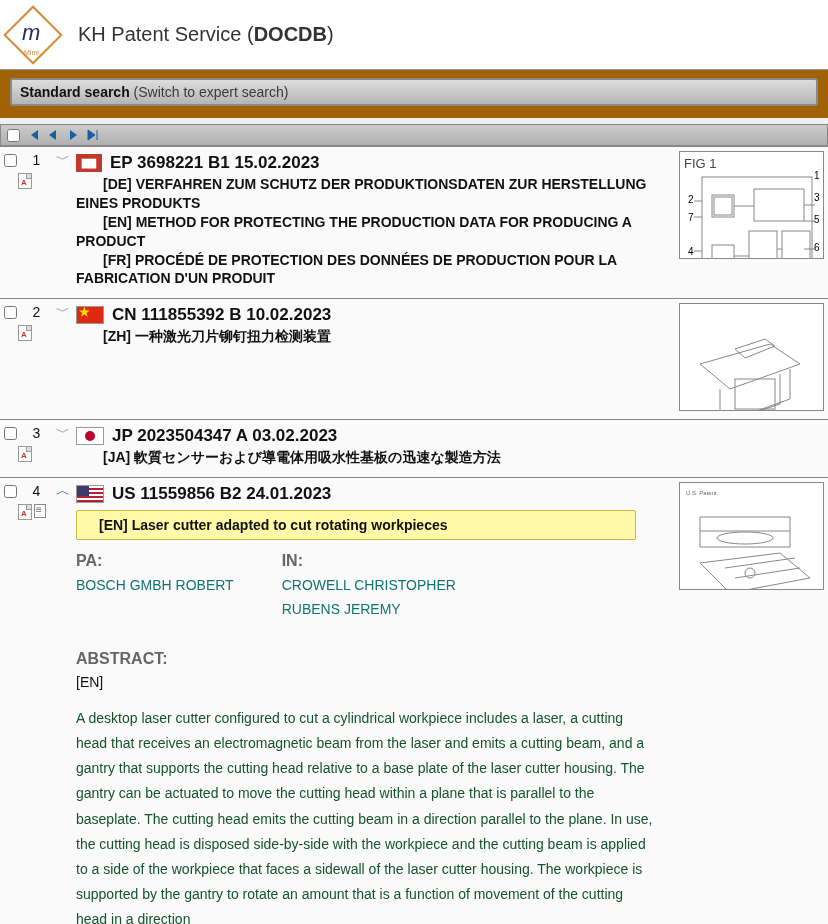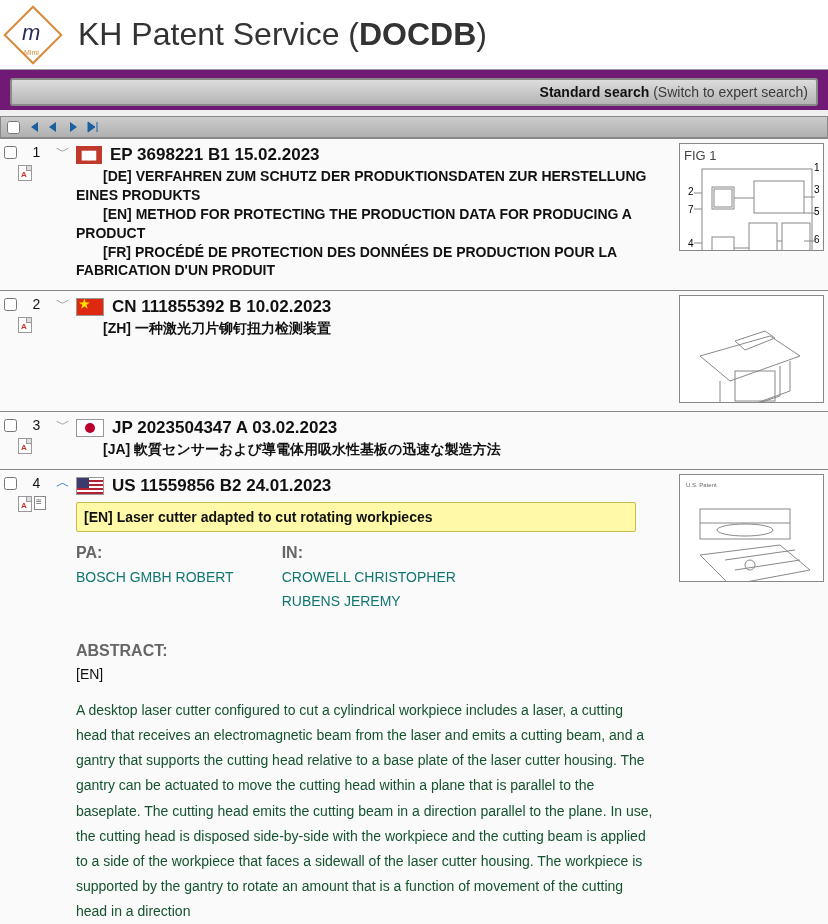--- a/index.html
+++ b/index.html
@@ -37,28 +37,27 @@
     font-size: 22px;
     color: #2b2b5a;
   }
   .logo-sub {
     position: absolute;
     bottom: 4px; left: 16px;
     font-size: 7px;
     color: #d68b3a;
   }
   .app-title {
-    font-size: 32px;
+    font-size: 20px;
     color: #333;
   }
   .app-title-bold { font-weight: 700; }
   .search-bar-wrap {
-    padding: 8px 10px 4px 10px;
-    background: #701a75;
-    text-align: right;
+    padding: 8px 10px 12px 10px;
+    background: #a16207;
   }
   .search-bar {
     background: linear-gradient(to bottom, #ddd, #b5b5b5);
     border: 2px solid #8a8a8a;
     border-radius: 3px;
     padding: 4px 8px;
   }
   .search-bar a { color: #3a3a3a; text-decoration: none; }
   .search-bar b { font-weight: 700; }
   .toolbar {
@@ -194,21 +193,21 @@
     color: #444;
     position: relative;
     overflow: hidden;
   }
   .thumb-fig1 { padding: 4px; }
   .thumb-fig1 .lbl { font-size: 13px; }
   .thumb-fig1 svg { display:block; }
   .highlighted-title {
     background: #fff9a8;
     border: 1px solid #c7b84a;
-    padding: 6px 7px;
+    padding: 6px 22px;
     font-weight: 700;
     margin-top: 6px;
     width: 560px;
     border-radius: 2px;
   }
   .meta-cols {
     display: flex;
     gap: 48px;
     margin-top: 12px;
     font-size: 14px;

